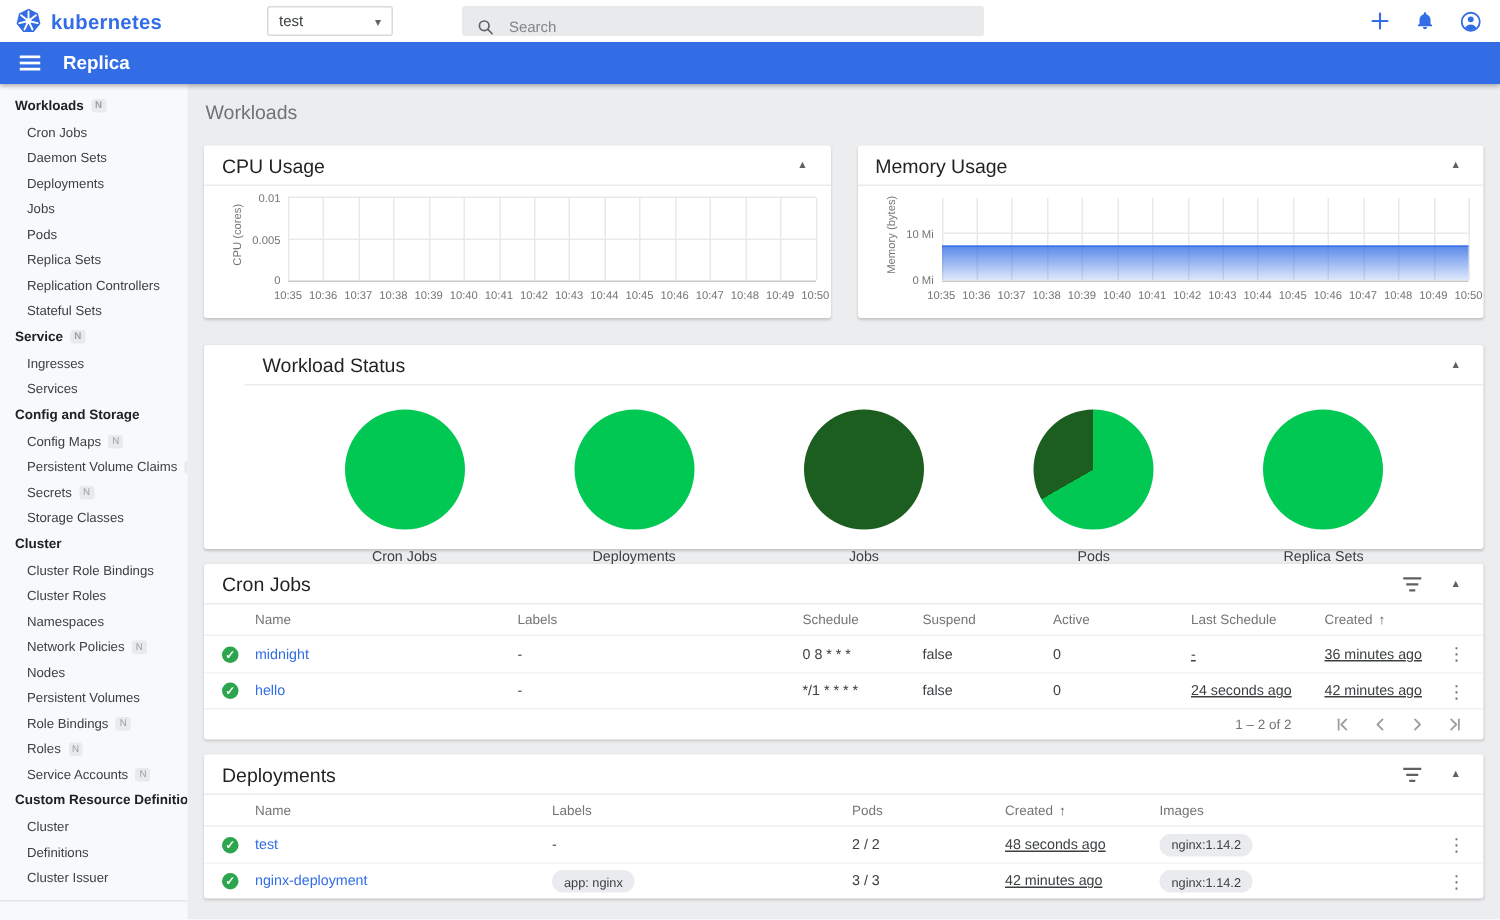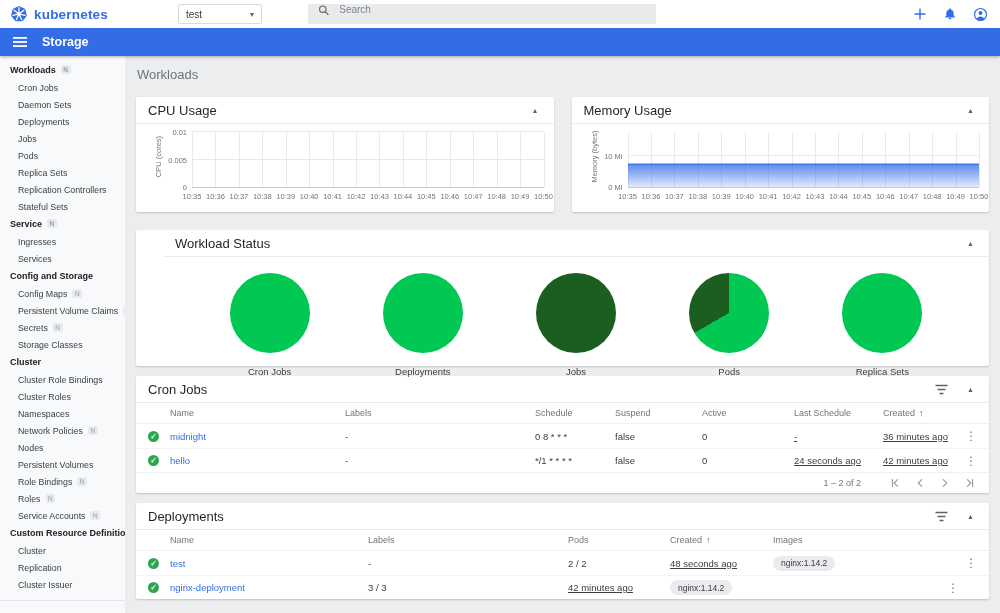--- a/index.html
+++ b/index.html
@@ -7,21 +7,21 @@
     font-family:"Liberation Sans", sans-serif; -webkit-font-smoothing:antialiased; }
 
   
   .topbar { height:28px; display:flex; align-items:center; background:#fff; position:relative; z-index:3;gap:36px; }
   .logo { display:flex; align-items:center; gap:6px; margin-left:10px; cursor:pointer; }
   .logo-text { font-size:13.5px; font-weight:bold; color:var(--brand); letter-spacing:.2px; }
   .ns-select { margin-left:34px; width:84px; height:20px; border:1px solid #d7dade; border-radius:2px;
     display:flex; align-items:center; justify-content:space-between; padding:0 7px; font-size:10px; color:#3c4043; cursor:pointer; background:#fff;}
   .ns-caret { font-size:8px; color:#5f6368; }
   .searchbar { margin-left:10px; width:348px; height:20px; background:#e9eaec; border-radius:2px;
-    display:flex; align-items:flex-start; padding:0 10px; gap:10px; }
+    display:flex; align-items:flex-end; padding:0 10px; gap:10px; }
   .searchbar input { border:none; outline:none; background:transparent; font-size:10px; color:#3c4043; width:100%;
     font-family:"Liberation Sans", sans-serif; }
   .searchbar input::placeholder { color:#80868b; }
   .top-actions { margin-left:auto; display:flex; align-items:center; gap:12px; margin-right:10px; }
   .icon-btn { background:none; border:none; cursor:pointer; display:flex; align-items:center; justify-content:center; padding:2px; }
 
   
   .appbar { height:28px; background:var(--toolbar); display:flex; align-items:center; gap:13px; padding-left:11px;
     box-shadow:0 1px 3px rgba(0,0,0,.3); position:relative; z-index:2; }
   .appbar-title { color:#fff; font-size:12.5px; font-weight:bold; }
@@ -140,21 +140,21 @@
 </header>
 
 <div class="appbar">
   <button class="icon-btn">
     <svg width="14" height="12" viewBox="0 0 14 12">
       <rect x="0" y="1" width="14" height="1.8" fill="#fff"></rect>
         <rect x="0" y="5.1" width="14" height="1.8" fill="#fff"></rect>
       <rect x="0" y="9.2" width="14" height="1.8" fill="#fff"></rect>
     </svg>
   </button>
-  <span class="appbar-title">Storage</span>
+  <span class="appbar-title">Replica</span>
 </div>
 
 <div class="layout">
   <nav class="sidebar" id="sidebar">
       <div class="side-header"><span class="side-label">Workloads</span><span class="side-badge">N</span></div>
       <div class="side-item"><span class="side-label">Cron Jobs</span></div>
       <div class="side-item"><span class="side-label">Daemon Sets</span></div>
       <div class="side-item"><span class="side-label">Deployments</span></div>
       <div class="side-item"><span class="side-label">Jobs</span></div>
       <div class="side-item"><span class="side-label">Pods</span></div>
@@ -174,21 +174,21 @@
       <div class="side-item"><span class="side-label">Cluster Roles</span></div>
       <div class="side-item"><span class="side-label">Namespaces</span></div>
       <div class="side-item"><span class="side-label">Network Policies</span><span class="side-badge">N</span></div>
       <div class="side-item"><span class="side-label">Nodes</span></div>
       <div class="side-item"><span class="side-label">Persistent Volumes</span></div>
       <div class="side-item"><span class="side-label">Role Bindings</span><span class="side-badge">N</span></div>
       <div class="side-item"><span class="side-label">Roles</span><span class="side-badge">N</span></div>
       <div class="side-item"><span class="side-label">Service Accounts</span><span class="side-badge">N</span></div>
       <div class="side-header"><span class="side-label">Custom Resource Definitions</span></div>
       <div class="side-item"><span class="side-label">Cluster</span></div>
-      <div class="side-item"><span class="side-label">Replication</span></div>
+      <div class="side-item"><span class="side-label">Definitions</span></div>
       <div class="side-item"><span class="side-label">Cluster Issuer</span></div>
       <div class="side-divider"></div>
       <div class="side-header"><span class="side-label">Settings</span></div>
     </nav>
 
   <main class="main">
     <div class="page-title">Workloads</div>
 
     <div class="charts-row">
 
@@ -435,20 +435,21 @@
             <span class="td"><span class="link">test</span></span>
             <span class="td">-</span>
             <span class="td">2 / 2</span>
             <span class="td"><span class="uline">48 seconds ago</span></span>
             <span class="td"><span class="chip">nginx:1.14.2</span></span>
             <span class="kebab">⋮</span>
           </div>
           <div class="trow grid-deploy">
             <span class="status-ok">✓</span>
             <span class="td"><span class="link">nginx-deployment</span></span>
+            <span class="td"><span class="chip">app: nginx</span></span>
             <span class="td">3 / 3</span>
             <span class="td"><span class="uline">42 minutes ago</span></span>
             <span class="td"><span class="chip">nginx:1.14.2</span></span>
             <span class="kebab">⋮</span>
           </div>
         </div>
     </section>
   </main>
 </div>
 

